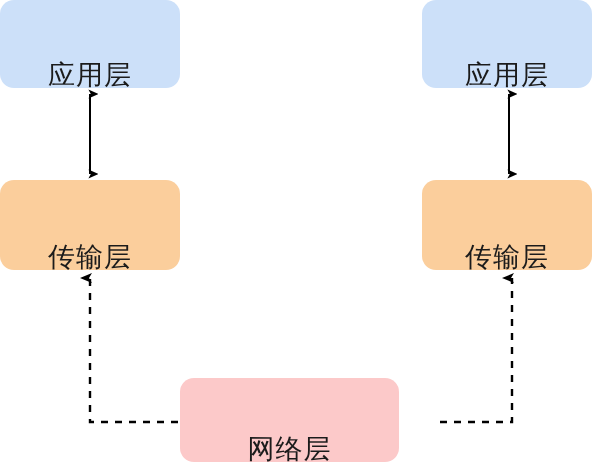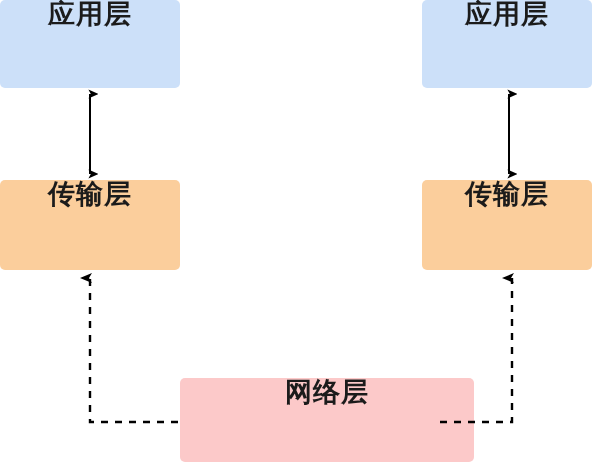--- a/index.html
+++ b/index.html
@@ -11,43 +11,42 @@
     position: relative;
     width: 602px;
     height: 467px;
     background: #ffffff;
     overflow: hidden;
     font-family: "DejaVu Sans", "Liberation Sans", sans-serif;
   }
   .node {
     position: absolute;
     box-sizing: border-box;
-    border-radius: 5px;
+    border-radius: 14px;
     display: flex;
-    align-items: flex-start;
+    align-items: flex-end;
     justify-content: center;
     color: #1b1b1b;
     font-size: 27px;
     line-height: 1;
     letter-spacing: 1px;
     user-select: none;
-    font-weight: bold;
   }
   .node .node-label {
     display: block;
     white-space: nowrap;
   }
   
   #app-left   { left: 0px;   top: 0px;   width: 180px; height: 88px; }
   #trans-left { left: 0px;   top: 180px; width: 180px; height: 90px; }
   
   #app-right   { left: 422px; top: 0px;   width: 170px; height: 88px; }
   #trans-right { left: 422px; top: 180px; width: 170px; height: 90px; }
   
-  #network { left: 180px; top: 378px; width: 294px; height: 84px; }
+  #network { left: 180px; top: 378px; width: 219px; height: 84px; }
 
   svg.edges {
     position: absolute;
     left: 0;
     top: 0;
     width: 602px;
     height: 467px;
     pointer-events: none;
   }
 </style>

